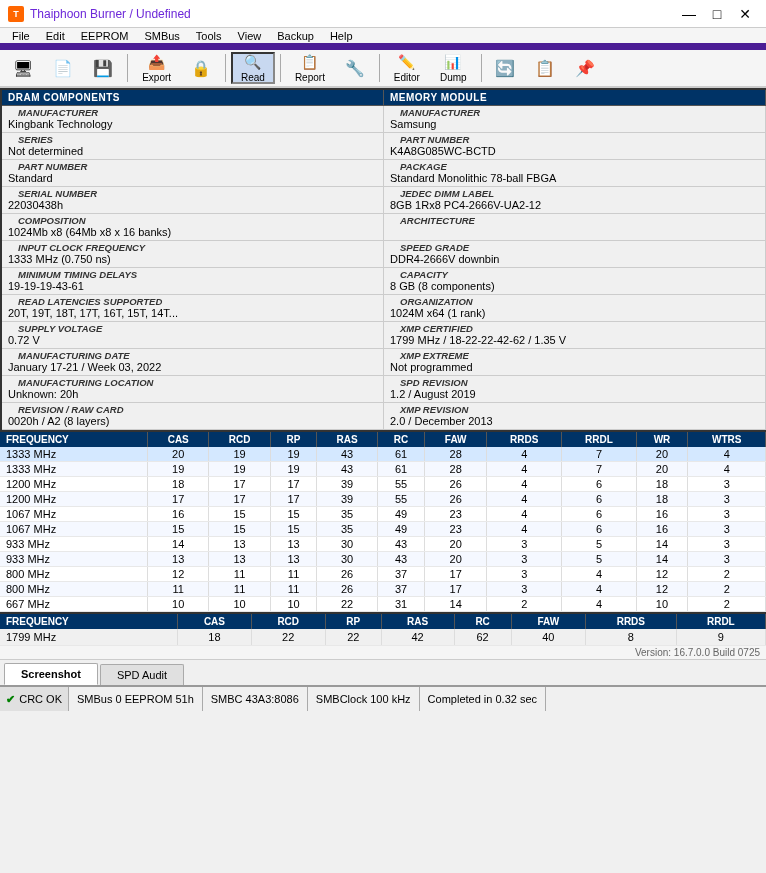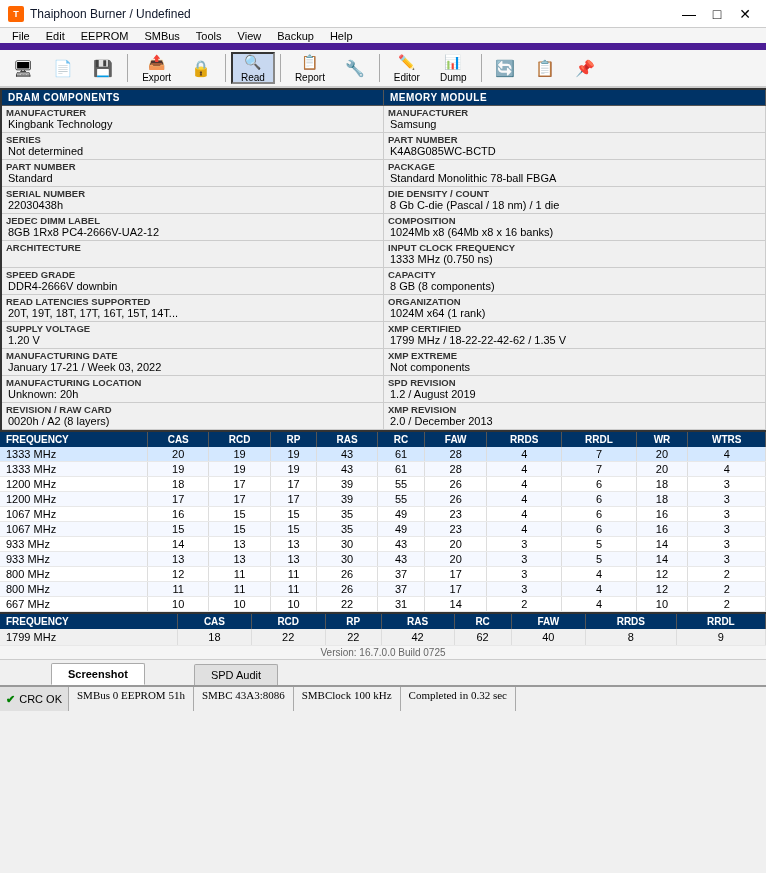--- a/index.html
+++ b/index.html
@@ -27,21 +27,21 @@
       height: 16px;
       margin-right: 6px;
       background: #ff6600;
       border-radius: 2px;
       display: flex; align-items: center; justify-content: center;
       color: white; font-size: 9px; font-weight: bold;
     }
     .title-bar-text {
       flex: 1;
       font-size: 12px;
-      color: #0f172a;
+      color: #6d28d9;
     }
     .title-bar-buttons {
       display: flex; gap: 2px;
     }
     .title-btn {
       width: 26px; height: 20px;
       border: none; background: transparent;
       cursor: pointer; font-size: 14px;
       display: flex; align-items: center; justify-content: center;
     }
@@ -122,22 +122,23 @@
 
     .info-cell {
       padding: 0;
       border-right: 1px solid #ccc;
       border-bottom: 1px solid #ccc;
     }
     .info-cell-label {
       font-weight: bold;
       font-size: 9.5px;
       color: #333;
-      padding: 1px 6px 0 4px;
+      padding: 1px 6px 0 16px;
       text-transform: uppercase;
+      font-style: italic;
     }
     .info-cell-value {
       font-size: 11px;
       padding: 0 6px 2px 6px;
       color: #000;
     }
 
     
     .freq-table-wrapper {
       border-top: 2px solid #333;
@@ -194,21 +195,21 @@
       text-align: center;
       padding: 2px 4px;
       border-right: 1px solid #ddd;
       border-bottom: 1px solid #e8e8e8;
     }
     .xmp-table td:first-child { text-align: left; padding-left: 6px; }
 
     
     .version-bar {
       display: flex;
-      justify-content: center;
+      justify-content: flex-end;
       padding: 1px 6px;
       font-size: 10px;
       color: #666;
       background: #f5f5f5;
     }
 
     
     .tab-bar {
       display: flex;
       align-items: flex-end;
@@ -219,21 +220,20 @@
     }
     .tab {
       padding: 4px 16px;
       background: #e0e0e0;
       border: 1px solid #aaa;
       border-bottom: none;
       cursor: pointer;
       font-size: 11px;
       margin-right: 2px;
       border-radius: 2px 2px 0 0;
-      margin-left: 47px;
     }
     .tab.active {
       background: #ffffff;
       border-bottom: 1px solid #fff;
       font-weight: bold;
     }
 
     
     .status-bar {
       display: flex;
@@ -254,21 +254,21 @@
     }
     .status-ok-check {
       color: green;
       font-weight: bold;
     }
     .status-segment {
       padding: 2px 8px;
       border-right: 1px solid #aaa;
       height: 100%;
       display: flex;
-      font-family: Liberation Serif, serif;
+      align-items: center;
     }
 
     .content-scroll {
       overflow-y: auto;
       overflow-x: hidden;
       flex: 1;
       position: relative;
     }
     .content-scroll::-webkit-scrollbar { width: 16px; }
     .content-scroll::-webkit-scrollbar-track { background: #f0f0f0; }
@@ -381,24 +381,20 @@
     </div>
     <div class="info-cell">
       <div class="info-cell-label">PACKAGE</div>
       <div class="info-cell-value">Standard Monolithic 78-ball FBGA</div>
     </div>
 
     <div class="info-cell">
       <div class="info-cell-label">SERIAL NUMBER</div>
       <div class="info-cell-value">22030438h</div>
     </div>
-    <div class="info-cell">
-      <div class="info-cell-label">DIE DENSITY / COUNT</div>
-      <div class="info-cell-value">8 Gb C-die (Pascal / 18 nm) / 1 die</div>
-    </div>
 
     <div class="info-cell">
       <div class="info-cell-label">JEDEC DIMM LABEL</div>
       <div class="info-cell-value">8GB 1Rx8 PC4-2666V-UA2-12</div>
     </div>
     <div class="info-cell">
       <div class="info-cell-label">COMPOSITION</div>
       <div class="info-cell-value">1024Mb x8 (64Mb x8 x 16 banks)</div>
     </div>
 
@@ -407,51 +403,55 @@
     </div>
     <div class="info-cell">
       <div class="info-cell-label">INPUT CLOCK FREQUENCY</div>
       <div class="info-cell-value">1333 MHz (0.750 ns)</div>
     </div>
 
     <div class="info-cell">
       <div class="info-cell-label">SPEED GRADE</div>
       <div class="info-cell-value">DDR4-2666V downbin</div>
     </div>
+    <div class="info-cell">
+      <div class="info-cell-label">MINIMUM TIMING DELAYS</div>
+      <div class="info-cell-value">19-19-19-43-61</div>
+    </div>
 
     <div class="info-cell">
       <div class="info-cell-label">CAPACITY</div>
       <div class="info-cell-value">8 GB (8 components)</div>
     </div>
     <div class="info-cell">
       <div class="info-cell-label">READ LATENCIES SUPPORTED</div>
       <div class="info-cell-value">20T, 19T, 18T, 17T, 16T, 15T, 14T...</div>
     </div>
 
     <div class="info-cell">
       <div class="info-cell-label">ORGANIZATION</div>
       <div class="info-cell-value">1024M x64 (1 rank)</div>
     </div>
     <div class="info-cell">
       <div class="info-cell-label">SUPPLY VOLTAGE</div>
-      <div class="info-cell-value">1.20 V</div>
+      <div class="info-cell-value">0.72 V</div>
     </div>
 
     <div class="info-cell">
       <div class="info-cell-label">XMP CERTIFIED</div>
       <div class="info-cell-value">1799 MHz / 18-22-22-42-62 / 1.35 V</div>
     </div>
 
     <div class="info-cell">
       <div class="info-cell-label">MANUFACTURING DATE</div>
       <div class="info-cell-value">January 17-21 / Week 03, 2022</div>
     </div>
     <div class="info-cell">
       <div class="info-cell-label">XMP EXTREME</div>
-      <div class="info-cell-value">Not components</div>
+      <div class="info-cell-value">Not programmed</div>
     </div>
 
     <div class="info-cell">
       <div class="info-cell-label">MANUFACTURING LOCATION</div>
       <div class="info-cell-value">Unknown: 20h</div>
     </div>
     <div class="info-cell">
       <div class="info-cell-label">SPD REVISION</div>
       <div class="info-cell-value">1.2 / August 2019</div>
     </div>

